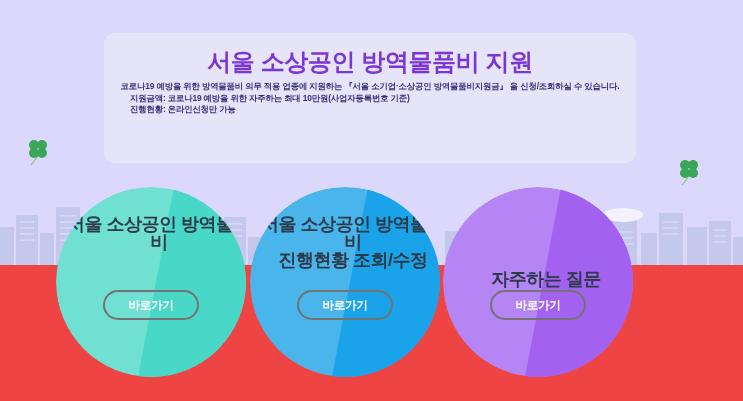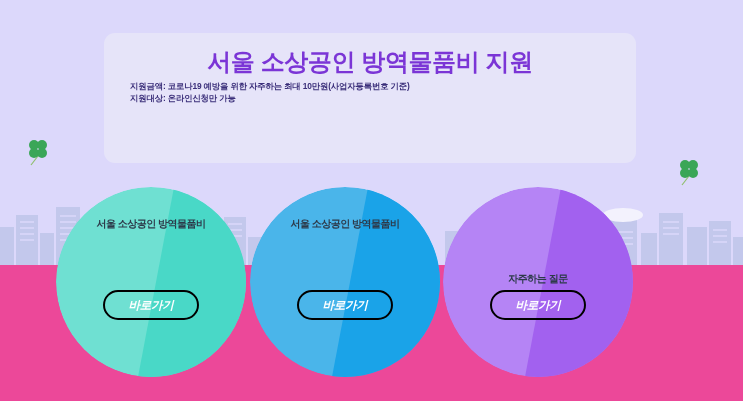--- a/index.html
+++ b/index.html
@@ -12,21 +12,21 @@
 
   body {
     font-family: "Liberation Sans", "DejaVu Sans", sans-serif;
     background: #ffffff;
   }
 
   #stage {
     position: relative;
     width: 743px;
     height: 401px;
-    background: #ec4899;
+    background: #ef4444;
     overflow: hidden;
   }
 
   
   .lavender-field {
     position: absolute;
     left: 0; top: 0;
     width: 743px;
     height: 265px;
     background: #dcd8fb;
@@ -116,54 +116,53 @@
   .circle.c3 { left: 443px; }
 
   
   .circle .shade {
     position: absolute;
     inset: 0;
   }
 
   .circle-label {
     position: absolute;
-    left: 0;
+    left: 8px;
     top: 28px;
     width: 100%;
     text-align: center;
-    font-size: 10px;
+    font-size: 18px;
     font-weight: bold;
     line-height: 18px;
     color: #2d3a4a;
     letter-spacing: -0.5px;
     z-index: 3;
   }
   .circle.c3 .circle-label { top: 43px; margin-top: 40px; }
 
   .goto-btn {
     position: absolute;
     left: 50%;
     transform: translateX(-50%);
     top: 103px;
     width: 96px;
     height: 30px;
-    border: 2px solid #000000;
+    border: 2px solid #737373;
     border-radius: 16px;
     background: transparent;
     color: #ffffff;
     font-family: "Liberation Sans", "DejaVu Sans", sans-serif;
     font-size: 11.6px;
     font-weight: bold;
     letter-spacing: -0.3px;
     line-height: 26px;
     text-align: center;
     cursor: pointer;
     z-index: 3;
     padding: 0;
-    font-style: italic;
   }
 </style>
 </head>
 <body>
 
 <div id="stage">
 
   <div class="lavender-field">
 
     <svg class="skyline left" viewBox="0 0 270 78" preserveAspectRatio="none">
@@ -270,22 +269,23 @@
         <circle cx="9" cy="17" r="5"></circle>
         <circle cx="17" cy="17" r="5"></circle>
       </g>
     </svg>
   </div>
 
   <div class="info-panel">
     <div class="panel-title">서울 소상공인 방역물품비 지원</div>
 
     <div class="panel-body">
+      <div class="line center">코로나19 예방을 위한 방역물품비 의무 적용 업종에 지원하는 『서울 소기업·소상공인 방역물품비지원금』 을 신청/조회하실 수 있습니다.</div>
       <div class="line indent">지원금액: 코로나19 예방을 위한 자주하는 최대 10만원(사업자등록번호 기준)</div>
-      <div class="line indent">지원대상: 온라인신청만 가능</div>
+      <div class="line indent">진행현황: 온라인신청만 가능</div>
     </div>
   </div>
 
   <div class="circles">
 
     <div class="circle c1">
       <svg class="shade" viewBox="0 0 190 190">
         <circle cx="95" cy="95" r="95" fill="#6fe0d2"></circle>
         <path d="M118 0 L190 0 L190 190 L82 190 Z" fill="#49d8c7"></path>
       </svg>
@@ -295,20 +295,21 @@
       <button class="goto-btn">바로가기</button>
     </div>
 
     <div class="circle c2">
       <svg class="shade" viewBox="0 0 190 190">
         <circle cx="95" cy="95" r="95" fill="#4ab5ea"></circle>
         <path d="M118 0 L190 0 L190 190 L82 190 Z" fill="#1aa3e8"></path>
       </svg>
       <div class="circle-label">
         <div>서울 소상공인 방역물품비</div>
+        <div>진행현황 조회/수정</div>
       </div>
       <button class="goto-btn">바로가기</button>
     </div>
 
     <div class="circle c3">
       <svg class="shade" viewBox="0 0 190 190">
         <circle cx="95" cy="95" r="95" fill="#b584f5"></circle>
         <path d="M118 0 L190 0 L190 190 L82 190 Z" fill="#a261ef"></path>
       </svg>
       <div class="circle-label">

